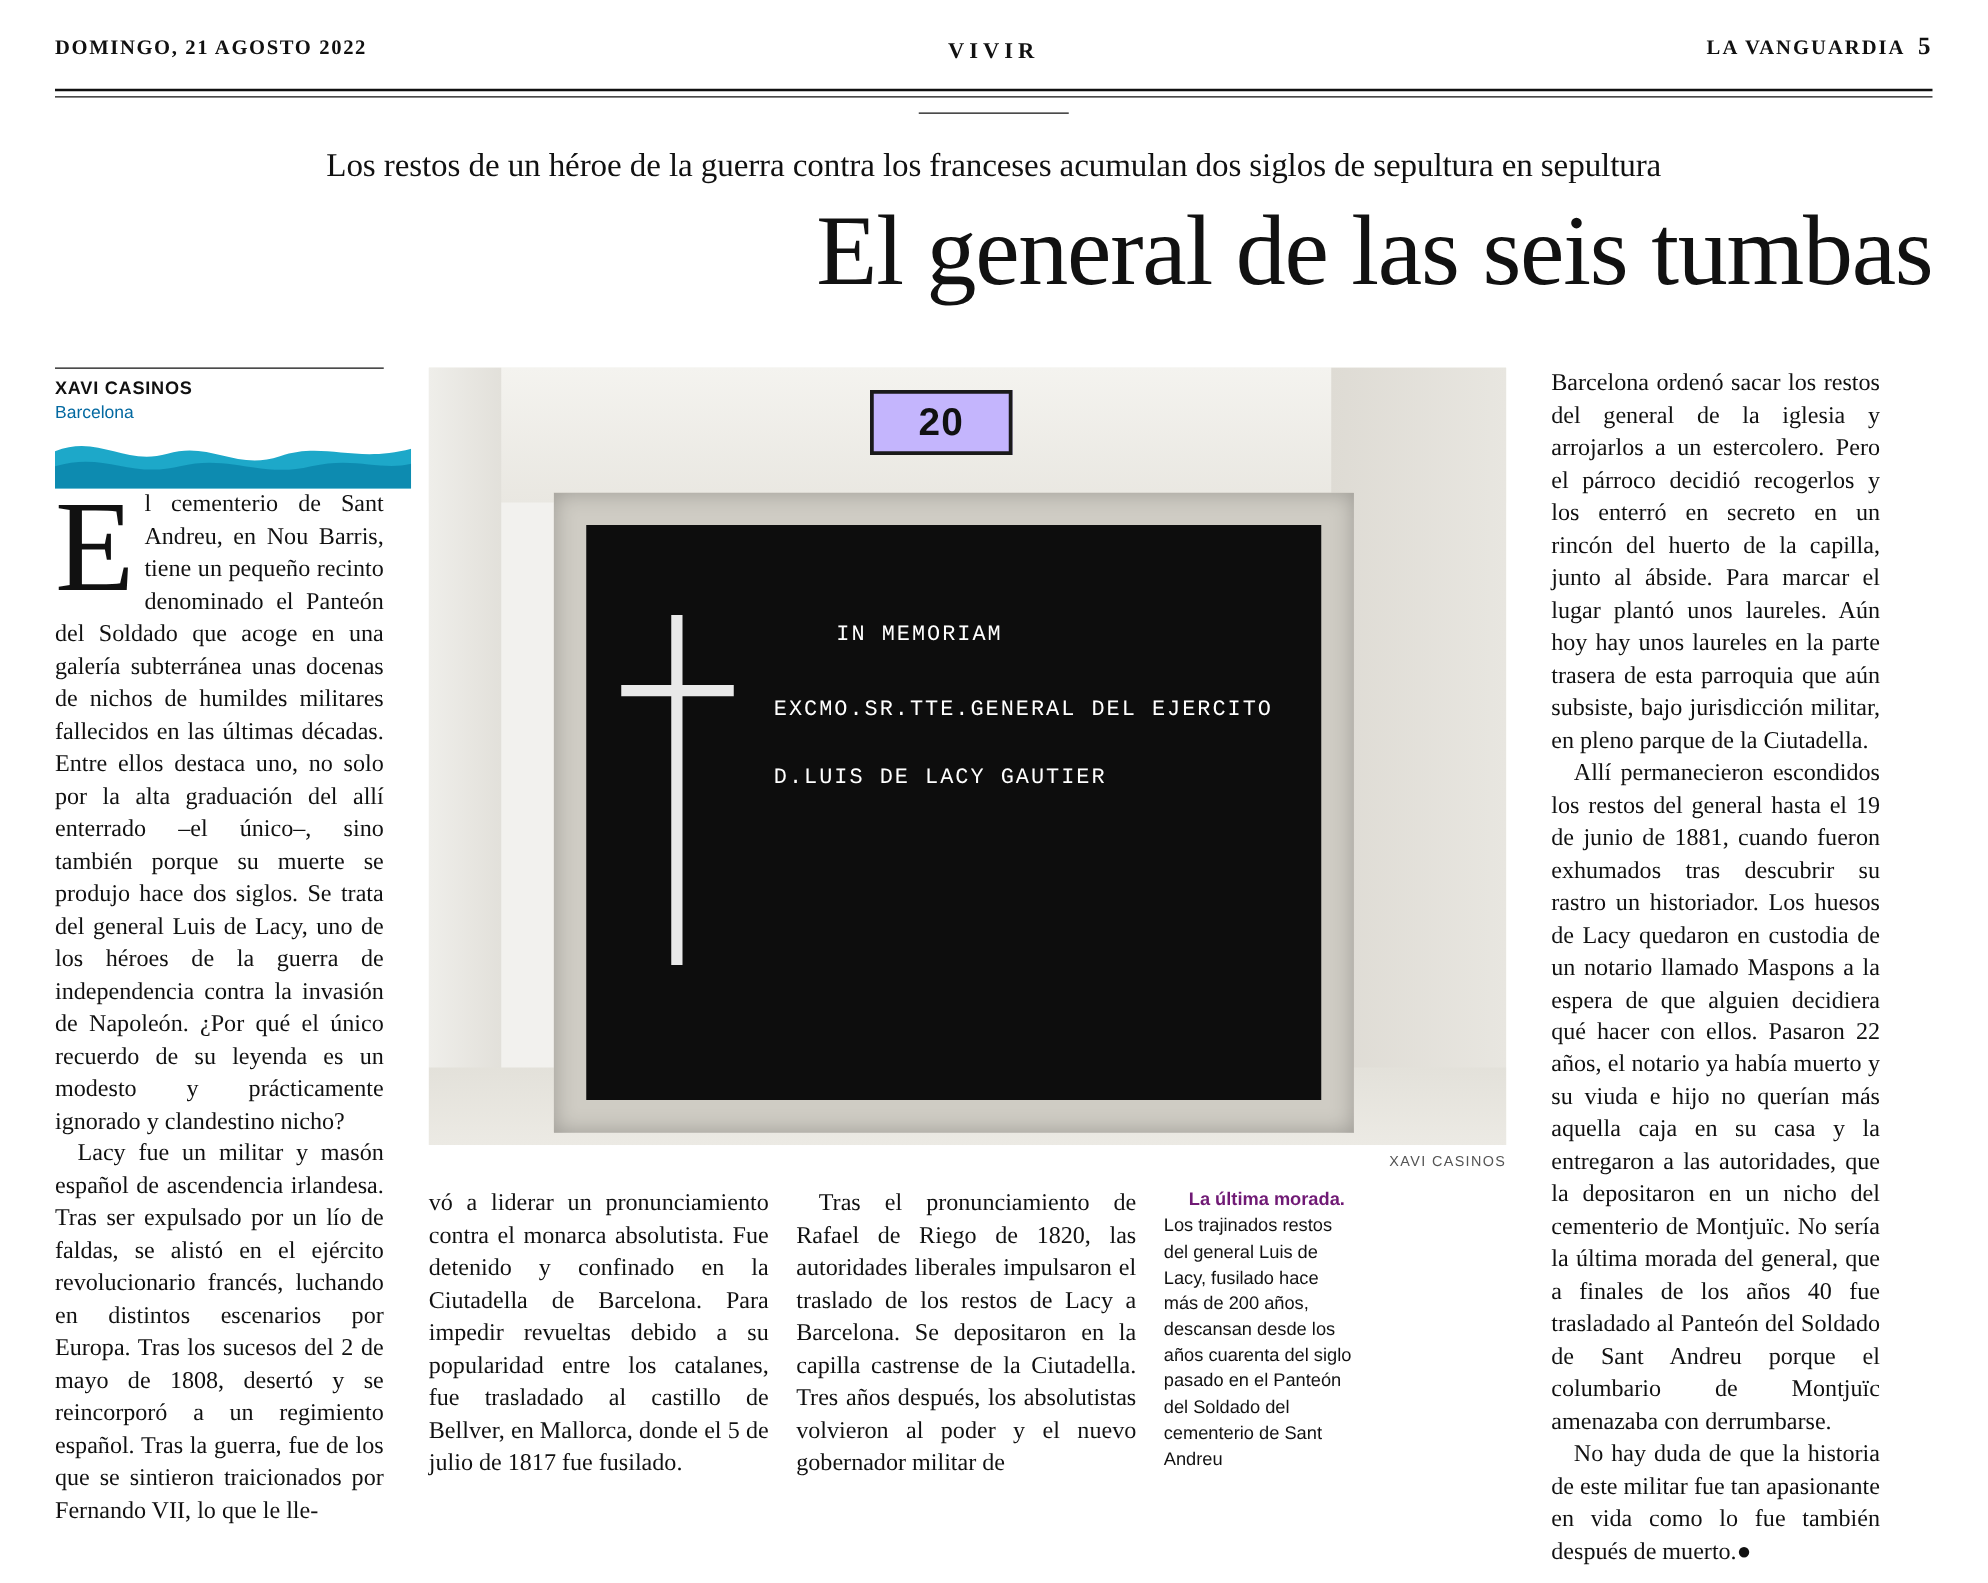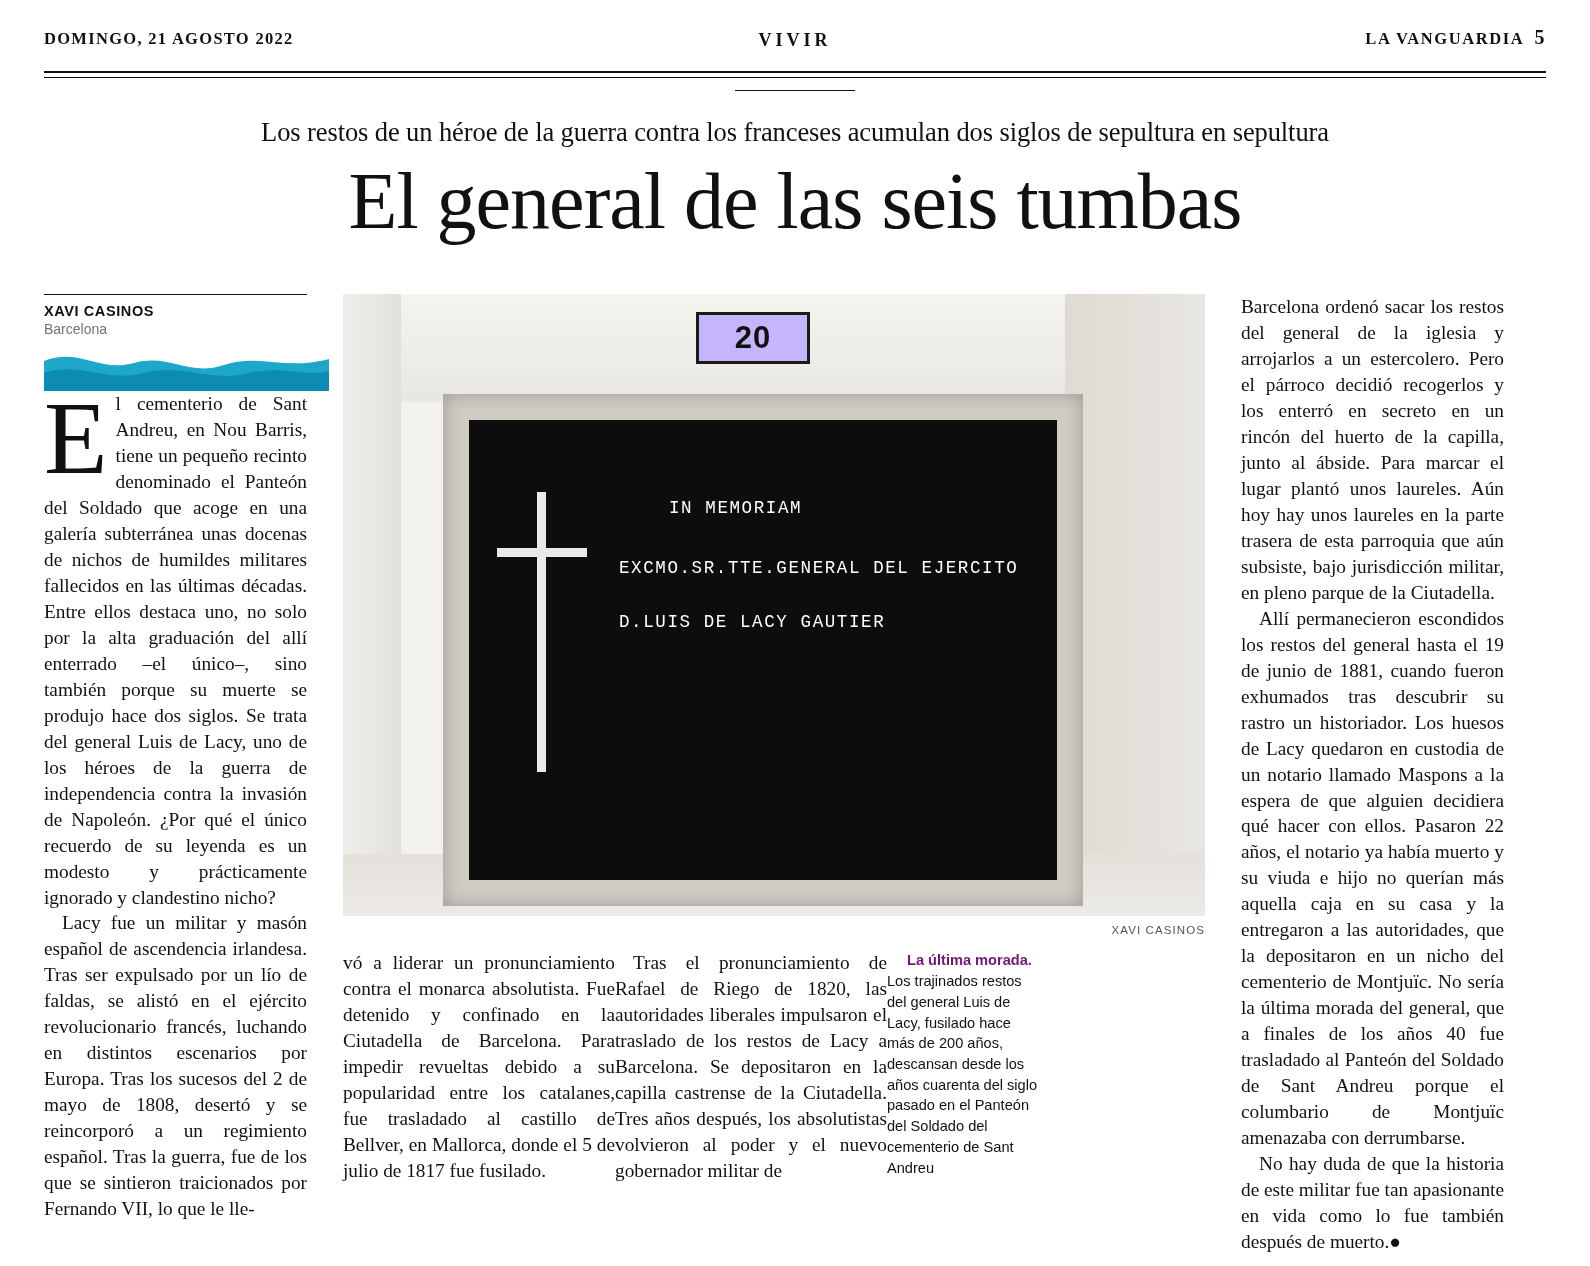--- a/index.html
+++ b/index.html
@@ -78,21 +78,21 @@
     border-top: 1.6px solid #111;
   }
   .subhead {
     text-align: center;
     font-size: 26.5px;
     margin-top: 26px;
     line-height: 1.2;
     letter-spacing: -0.1px;
   }
   .headline {
-    text-align: center;
+    text-align: right;
     font-size: 80px;
     line-height: 1.0;
     margin-top: 12px;
     letter-spacing: -1px;
     font-weight: normal;
   }
 
   
   .content {
     position: relative;
@@ -115,21 +115,21 @@
   }
   .byline-name {
     font-family: "Liberation Sans", sans-serif;
     font-weight: bold;
     font-size: 14.5px;
     letter-spacing: 0.6px;
   }
   .byline-city {
     font-family: "Liberation Sans", sans-serif;
     font-size: 14px;
-    color: #737373;
+    color: #0369a1;
     margin-top: 2px;
   }
   .wave-badge {
     margin-top: 10px;
     width: 285px;
     height: 44px;
     overflow: hidden;
   }
   .body-text {
     font-size: 19.3px;
@@ -241,20 +241,21 @@
     font-size: 11.5px;
     letter-spacing: 1.1px;
     color: #555;
     margin-top: 8px;
     padding-right: 0;
   }
 
   .photo-cols {
     display: flex;
     margin-top: 14px;
+    gap: 22px;
   }
   .photo-cols .pc {
     width: 272px;
     flex: 0 0 272px;
   }
   .photo-cols .pc.narrow {
     width: 152px;
     flex: 0 0 152px;
   }
   .caption {

